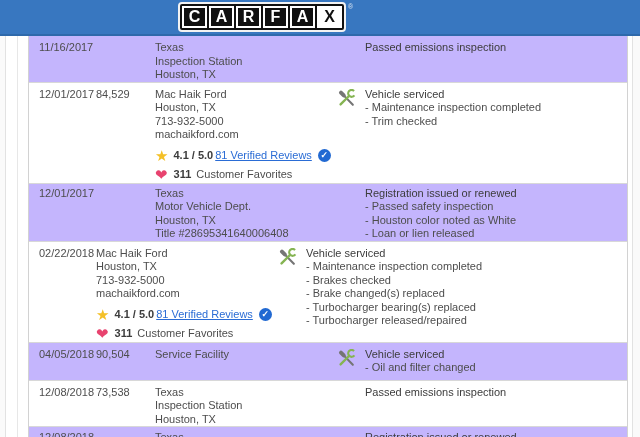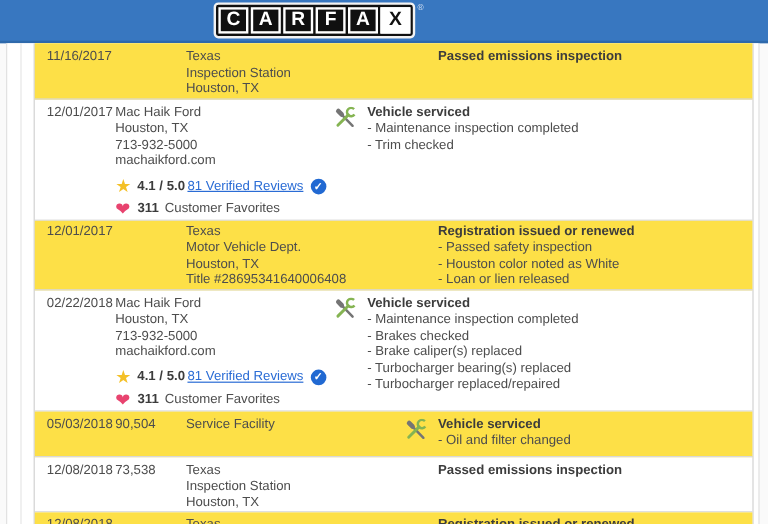--- a/index.html
+++ b/index.html
@@ -38,27 +38,27 @@
   .history-table {
     position:absolute; left:28px; top:36px; width:600px;
     border-left:1px solid #d2d2d2; border-right:1px solid #d2d2d2;
     background:#fff;
   }
   .row {
     display:flex; border-bottom:1px solid #d8d8d8;
     padding-top:5px; font-size:11px; line-height:13.5px; color:#4d4d4d;
     overflow:hidden;
   }
-  .row.shaded { background:#fde047; }
+  .row.shaded { background:#c4b5fd; }
   .cell-date    { width:67px;  padding-left:10px; flex:none; }
   .cell-mileage { width:59px;  flex:none; }
   .cell-location{ width:182px; flex:none; }
   .cell-icon    { width:28px;  flex:none; padding-top:1px; }
   .cell-comments{ flex:1; padding-right:8px; }
-  .ctitle { font-weight:bold; color:#3c3c3c; }
+  .ctitle { font-weight:normal; color:#3c3c3c; }
   .citem  { color:#4d4d4d; }
 
   .rating-line { display:flex; align-items:center; margin-top:6px; height:16px; }
   .star-ic { color:#f4c027; font-size:15px; margin-right:5px; line-height:1; }
   .rating-val { font-weight:bold; color:#3c3c3c; margin-right:2px; }
   .reviews-link { color:#2a6cd5; text-decoration:underline; cursor:pointer; }
   .verified-badge {
     width:13px; height:13px; border-radius:50%; background:#2169d2; color:#fff;
     font-size:9px; display:inline-flex; align-items:center; justify-content:center;
     margin-left:6px; font-weight:bold;
@@ -102,20 +102,21 @@
       <div>Houston, TX</div>
     </div>
     <div class="cell-icon"></div>
     <div class="cell-comments">
       <div class="ctitle">Passed emissions inspection</div>
     </div>
   </div>
 
   <div class="row" style="min-height:85px">
     <div class="cell-date">12/01/2017</div>
+    <div class="cell-mileage">84,529</div>
     <div class="cell-location">
       <div>Mac Haik Ford</div>
       <div>Houston, TX</div>
       <div>713-932-5000</div>
       <div>machaikford.com</div>
       <div class="rating-line">
         <span class="star-ic">★</span>
         <span class="rating-val">4.1 / 5.0</span>
         <a class="reviews-link">81 Verified Reviews</a>
         <span class="verified-badge">✓</span>
@@ -183,28 +184,28 @@
         <line x1="5" y1="4.5" x2="8.5" y2="8" stroke="#757575" stroke-width="5" stroke-linecap="round"></line>
         <line x1="6" y1="5.5" x2="20" y2="20" stroke="#757575" stroke-width="2.6" stroke-linecap="round"></line>
         <line x1="4.5" y1="19.5" x2="15.5" y2="8.5" stroke="#85b452" stroke-width="3" stroke-linecap="round"></line>
         <path d="M21.6 2.4 A4.4 4.4 0 1 0 22 8.2" fill="none" stroke="#85b452" stroke-width="2.6"></path>
       </svg>
     </div>
     <div class="cell-comments">
       <div class="ctitle">Vehicle serviced</div>
       <div class="citem">- Maintenance inspection completed</div>
       <div class="citem">- Brakes checked</div>
-      <div class="citem">- Brake caliper(s) replaced</div>
+      <div class="citem">- Brake changed(s) replaced</div>
       <div class="citem">- Turbocharger bearing(s) replaced</div>
-      <div class="citem">- Turbocharger replaced/repaired</div>
+      <div class="citem">- Turbocharger released/repaired</div>
     </div>
   </div>
 
   <div class="row shaded" style="min-height:38px">
-    <div class="cell-date">05/03/2018</div>
+    <div class="cell-date">04/05/2018</div>
     <div class="cell-mileage">90,504</div>
     <div class="cell-location">
       <div>Service Facility</div>
     </div>
     <div class="cell-icon">
       <svg class="tools-svg" width="19" height="19" viewBox="0 0 24 24">
         <line x1="5" y1="4.5" x2="8.5" y2="8" stroke="#757575" stroke-width="5" stroke-linecap="round"></line>
         <line x1="6" y1="5.5" x2="20" y2="20" stroke="#757575" stroke-width="2.6" stroke-linecap="round"></line>
         <line x1="4.5" y1="19.5" x2="15.5" y2="8.5" stroke="#85b452" stroke-width="3" stroke-linecap="round"></line>
         <path d="M21.6 2.4 A4.4 4.4 0 1 0 22 8.2" fill="none" stroke="#85b452" stroke-width="2.6"></path>

